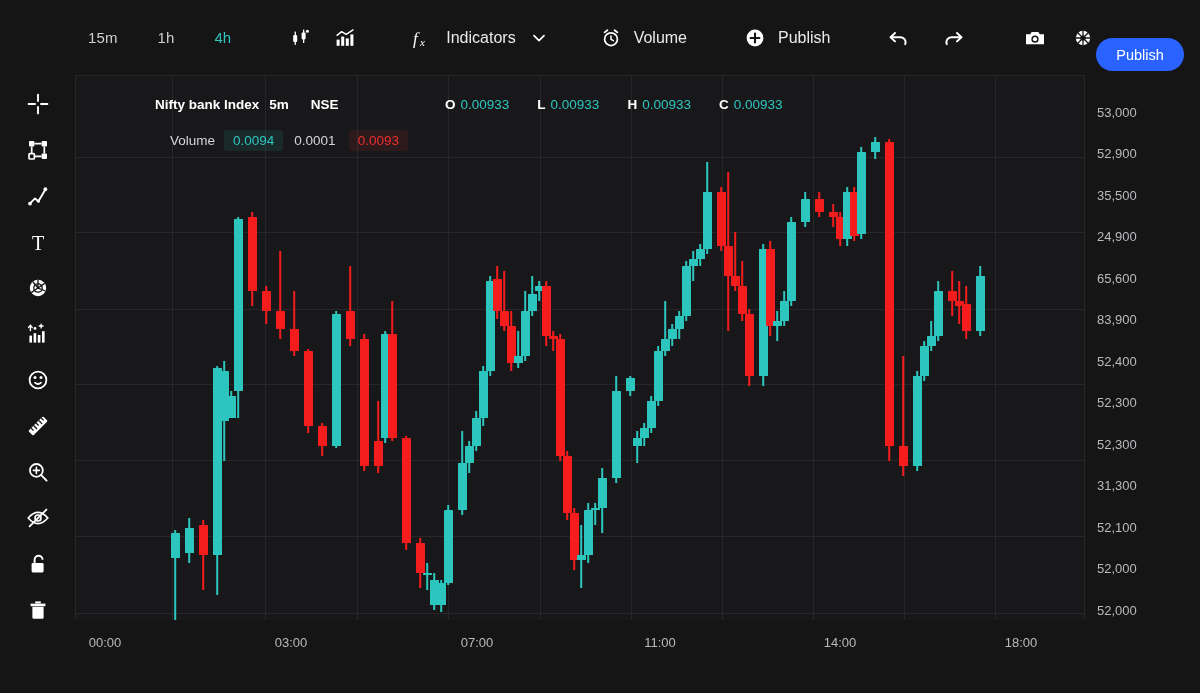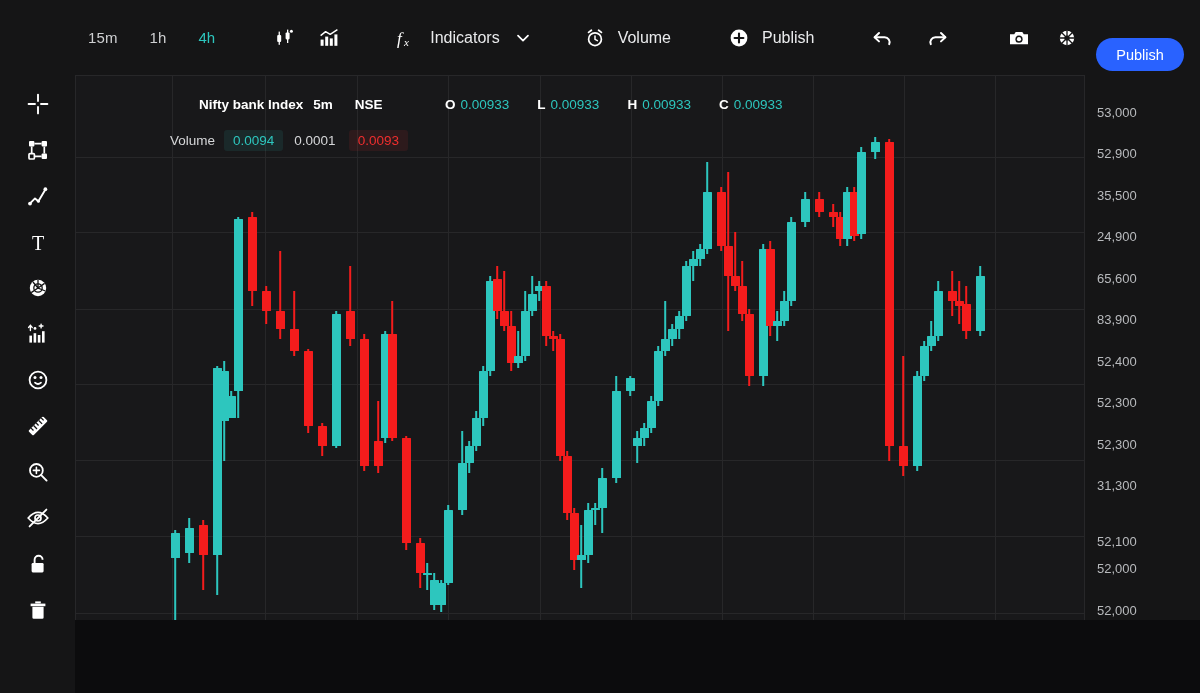--- a/index.html
+++ b/index.html
@@ -15,21 +15,21 @@
     background: #0c0c0d;
   }
 
   
   #toolbar {
     position: absolute; left: 0; top: 0;
     width: 1200px; height: 75px;
     background: #151516;
     display: flex; align-items: center;
   }
-  .tf-group { display: flex; align-items: center; gap: 12px; margin-left: 78px; justify-content: space-between; }
+  .tf-group { display: flex; align-items: center; gap: 20px; margin-left: 78px; justify-content: space-between; }
   .tf-btn {
     font-size: 15px; color: #cfd0d2; padding: 6px 10px;
     border-radius: 5px; cursor: pointer; letter-spacing: .1px;
   }
   .tf-btn.active { color: #2dc6be; }
 
   .ico-group { display: flex; align-items: center; gap: 16px; margin-left: 46px; }
   .tb-icon {
     width: 28px; height: 28px; display: flex;
     align-items: center; justify-content: center; cursor: pointer;
@@ -94,21 +94,21 @@
   }
 
   #grid { position: absolute; inset: 0; }
   .gl-h { position: absolute; left: 0; width: 1010px; height: 1px; background: #272729; }
   .gl-v { position: absolute; top: 0; width: 1px; height: 545px; background: #272729; }
 
   
   #legend { position: absolute; left: 0; top: 0; width: 1010px; }
   #legend-row1 {
     position: absolute; left: 80px; top: 22px;
-    display: flex; align-items: baseline; white-space: nowrap; margin-left: 44px;
+    display: flex; align-items: baseline; white-space: nowrap;
   }
   #legend-row1 .sym { font-size: 13.5px; font-weight: bold; color: #ffffff; }
   #legend-row1 .interval { font-size: 13.5px; font-weight: bold; color: #ffffff; margin-left: 10px; }
   #legend-row1 .exch { font-size: 13.5px; font-weight: bold; color: #ffffff; margin-left: 22px; }
 
   #ohlc { position: absolute; left: 370px; top: 22px; display: flex; white-space: nowrap; }
   .ohlc-item { display: flex; align-items: baseline; margin-right: 28px; }
   .ohlc-k { font-size: 13.5px; font-weight: bold; color: #ffffff; margin-right: 5px; }
   .ohlc-v { font-size: 13.5px; color: #2dc6be; }
 
@@ -748,19 +748,27 @@
       <div class="price-tick" style="top: 37px;">53,000</div>
       <div class="price-tick" style="top: 78px;">52,900</div>
       <div class="price-tick" style="top: 120px;">35,500</div>
       <div class="price-tick" style="top: 161px;">24,900</div>
       <div class="price-tick" style="top: 203px;">65,600</div>
       <div class="price-tick" style="top: 244px;">83,900</div>
       <div class="price-tick" style="top: 286px;">52,400</div>
       <div class="price-tick" style="top: 327px;">52,300</div>
       <div class="price-tick" style="top: 369px;">52,300</div>
       <div class="price-tick" style="top: 410px;">31,300</div>
-      <div class="price-tick" style="top: 452px; margin-top: 14px;">52,100</div>
+      <div class="price-tick" style="top: 452px;">52,100</div>
       <div class="price-tick" style="top: 493px;">52,000</div>
       <div class="price-tick" style="top: 535px;">52,000</div>
     </div>
 
+  <div id="time-axis">
+      <div class="time-tick" style="left: 30px;">00:00</div>
+      <div class="time-tick" style="left: 216px;">03:00</div>
+      <div class="time-tick" style="left: 402px;">07:00</div>
+      <div class="time-tick" style="left: 585px;">11:00</div>
+      <div class="time-tick" style="left: 765px;">14:00</div>
+      <div class="time-tick" style="left: 946px;">18:00</div>
+    </div>
 
 </div>
 
 </body></html>

